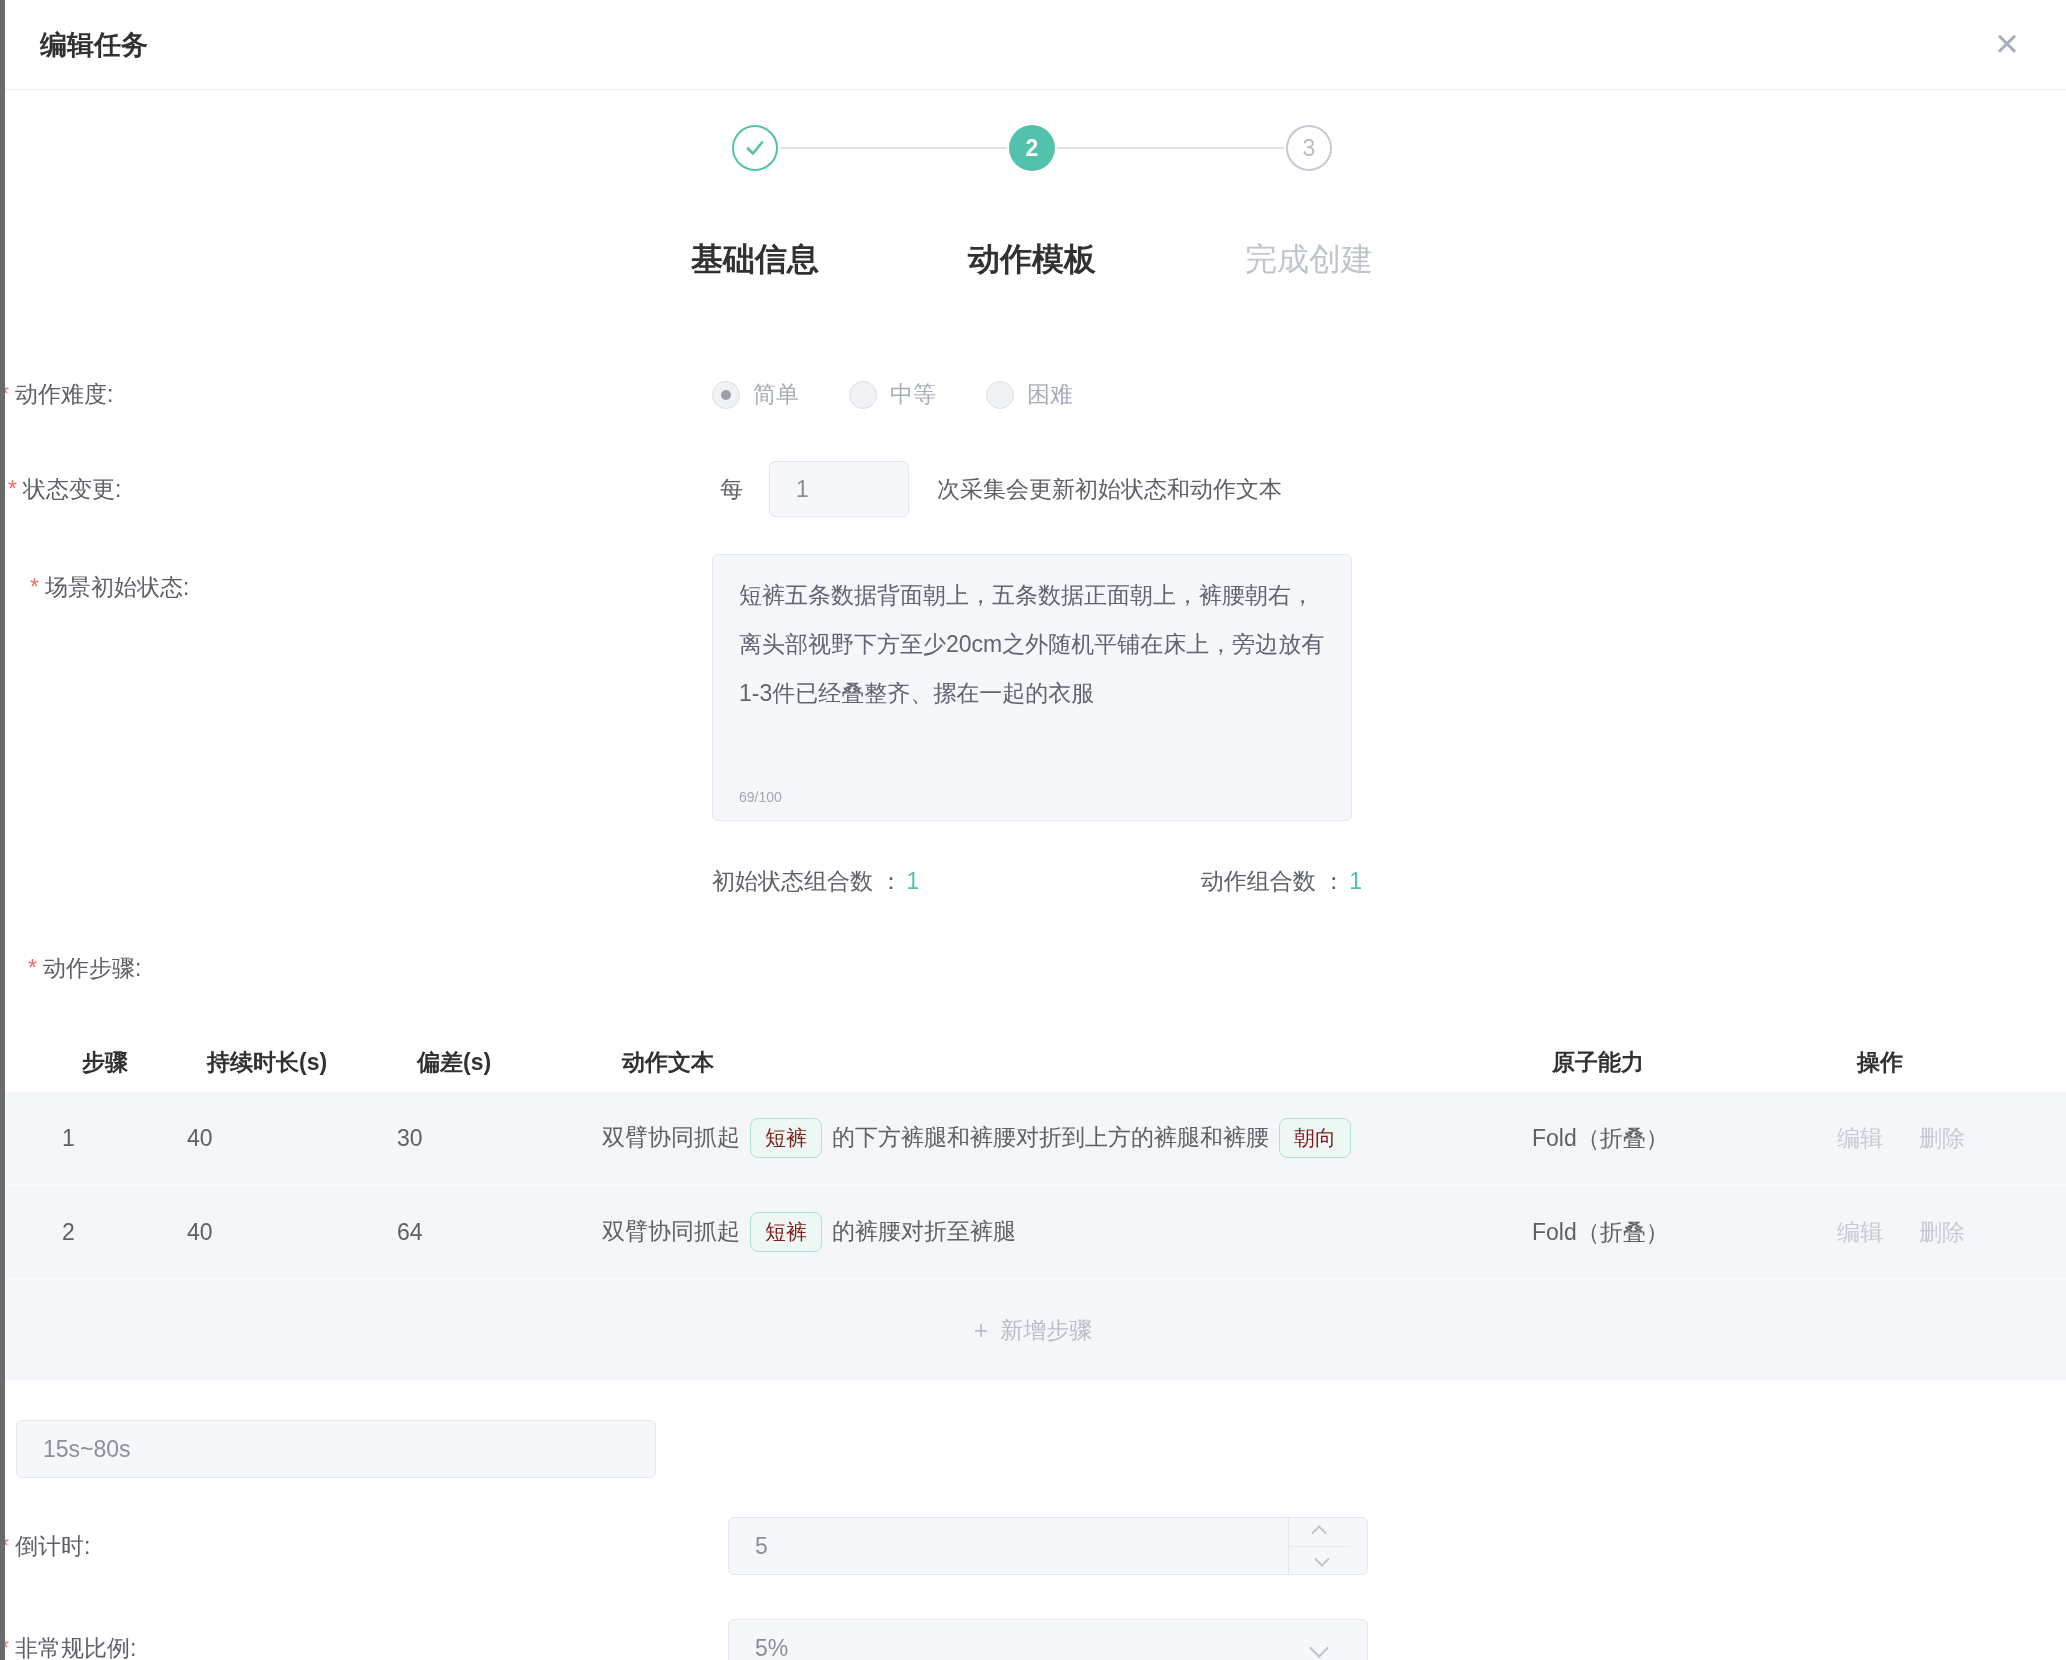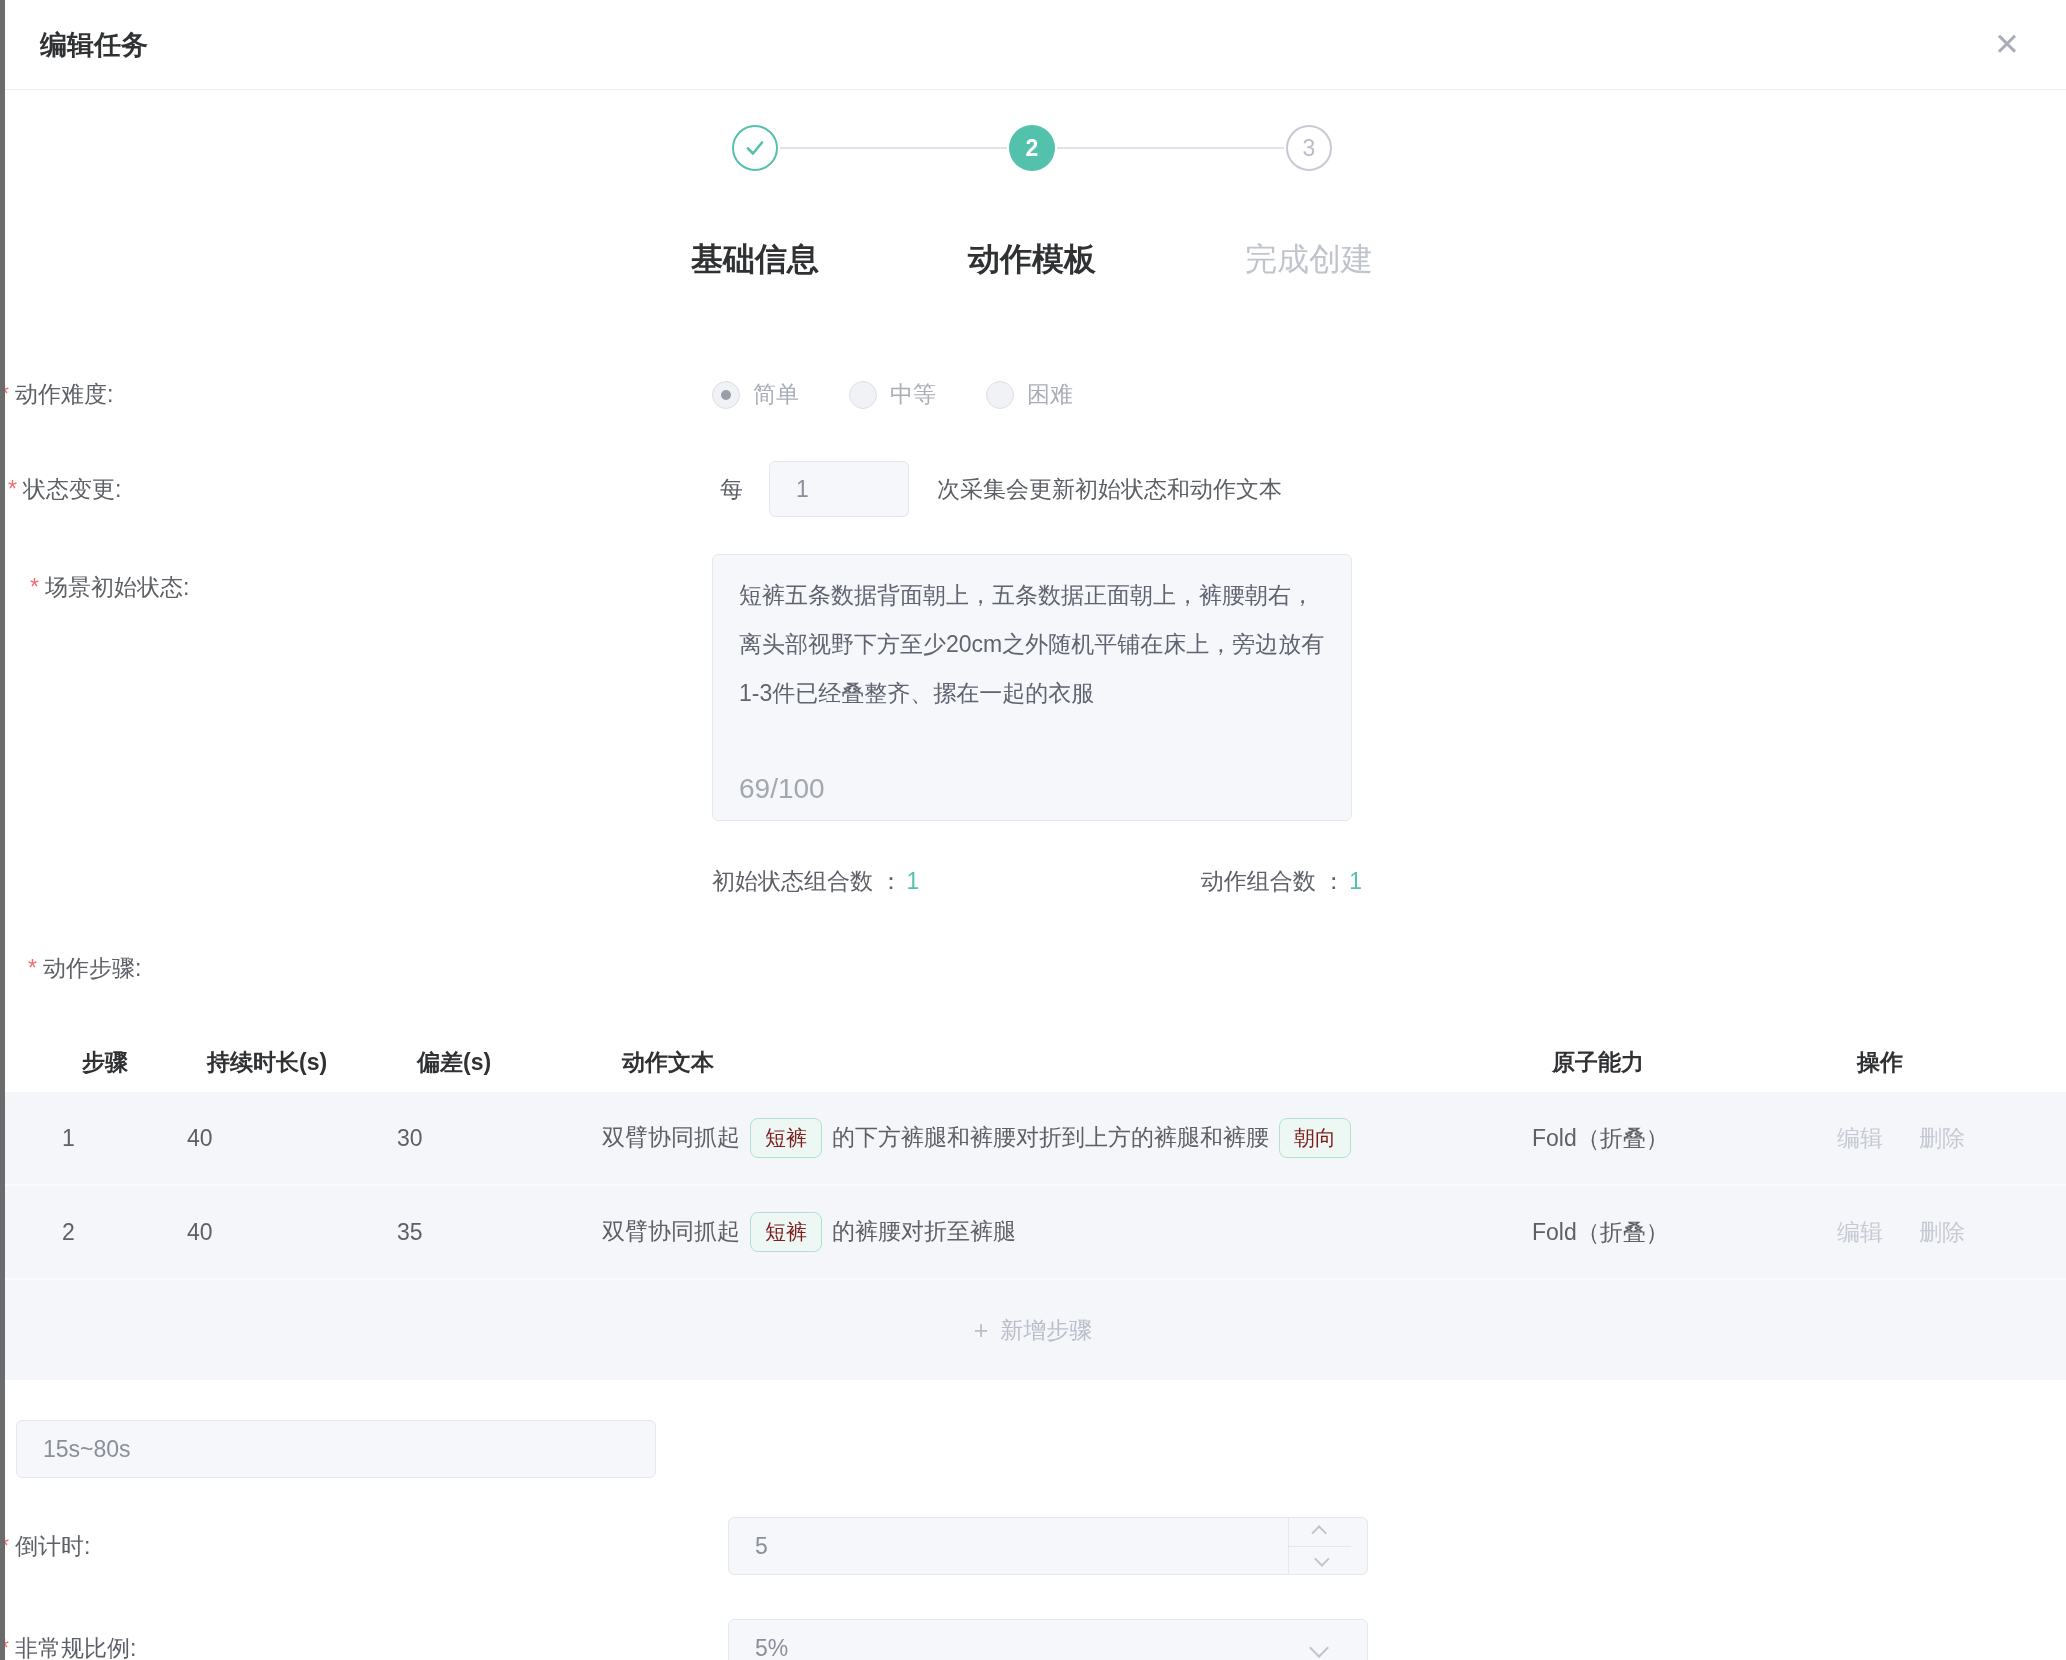--- a/index.html
+++ b/index.html
@@ -51,21 +51,21 @@
     box-sizing:border-box;padding:0 26px;font-family:inherit;outline:none;margin-left:16px;}
   .mini-input{width:140px;height:56px;margin-left:26px;}
   .suffix-text{margin-left:28px;font-size:23px;color:#5d6066;}
 
   .row-initial-state{margin-top:37px;align-items:flex-start;}
   .row-initial-state .form-label{padding-top:18px;padding-left:30px;}
   .area-wrap{position:relative;width:640px;}
   .dis-area{display:block;width:640px;height:267px;resize:none;padding:16px 26px 60px 26px;line-height:49px;
     background:#f5f7fa;border:1px solid #e3e7ee;border-radius:6px;font-size:23px;color:#5f6470;
     box-sizing:border-box;font-family:inherit;outline:none;overflow:hidden;}
-  .area-counter{position:absolute;left:27px;bottom:16px;font-size:28px;color:#a2a7b0;}
+  .area-counter{position:absolute;left:27px;bottom:16px;font-size:14px;color:#a2a7b0;}
 
   .combos{display:flex;justify-content:space-between;width:650px;margin:45px 0 0 712px;font-size:23px;color:#5d6066;}
   .combo-item{display:flex;align-items:center;}
   .combo-val{color:#53c1ab;margin-left:4px;}
 
   .section-label{margin:56px 0 0 28px;font-size:23px;color:#5d6066;}
 
   
   .steps-table{margin-top:48px;font-size:23px;}
   .t-header{display:flex;align-items:center;height:60px;padding-left:82px;font-weight:700;color:#303133;background:#fff;}
@@ -206,21 +206,21 @@
     <div class="c-cap">Fold（折叠）</div>
     <div class="c-ops">
       <a>编辑</a>
       <a>删除</a>
     </div>
   </div>
 
   <div class="t-row">
     <div class="c-step">2</div>
     <div class="c-dur">40</div>
-    <div class="c-dev">35</div>
+    <div class="c-dev">64</div>
     <div class="c-text">
       <span>双臂协同抓起</span>
       <span class="tag">短裤</span>
       <span>的裤腰对折至裤腿</span>
     </div>
     <div class="c-cap">Fold（折叠）</div>
     <div class="c-ops">
       <a>编辑</a>
       <a>删除</a>
     </div>

